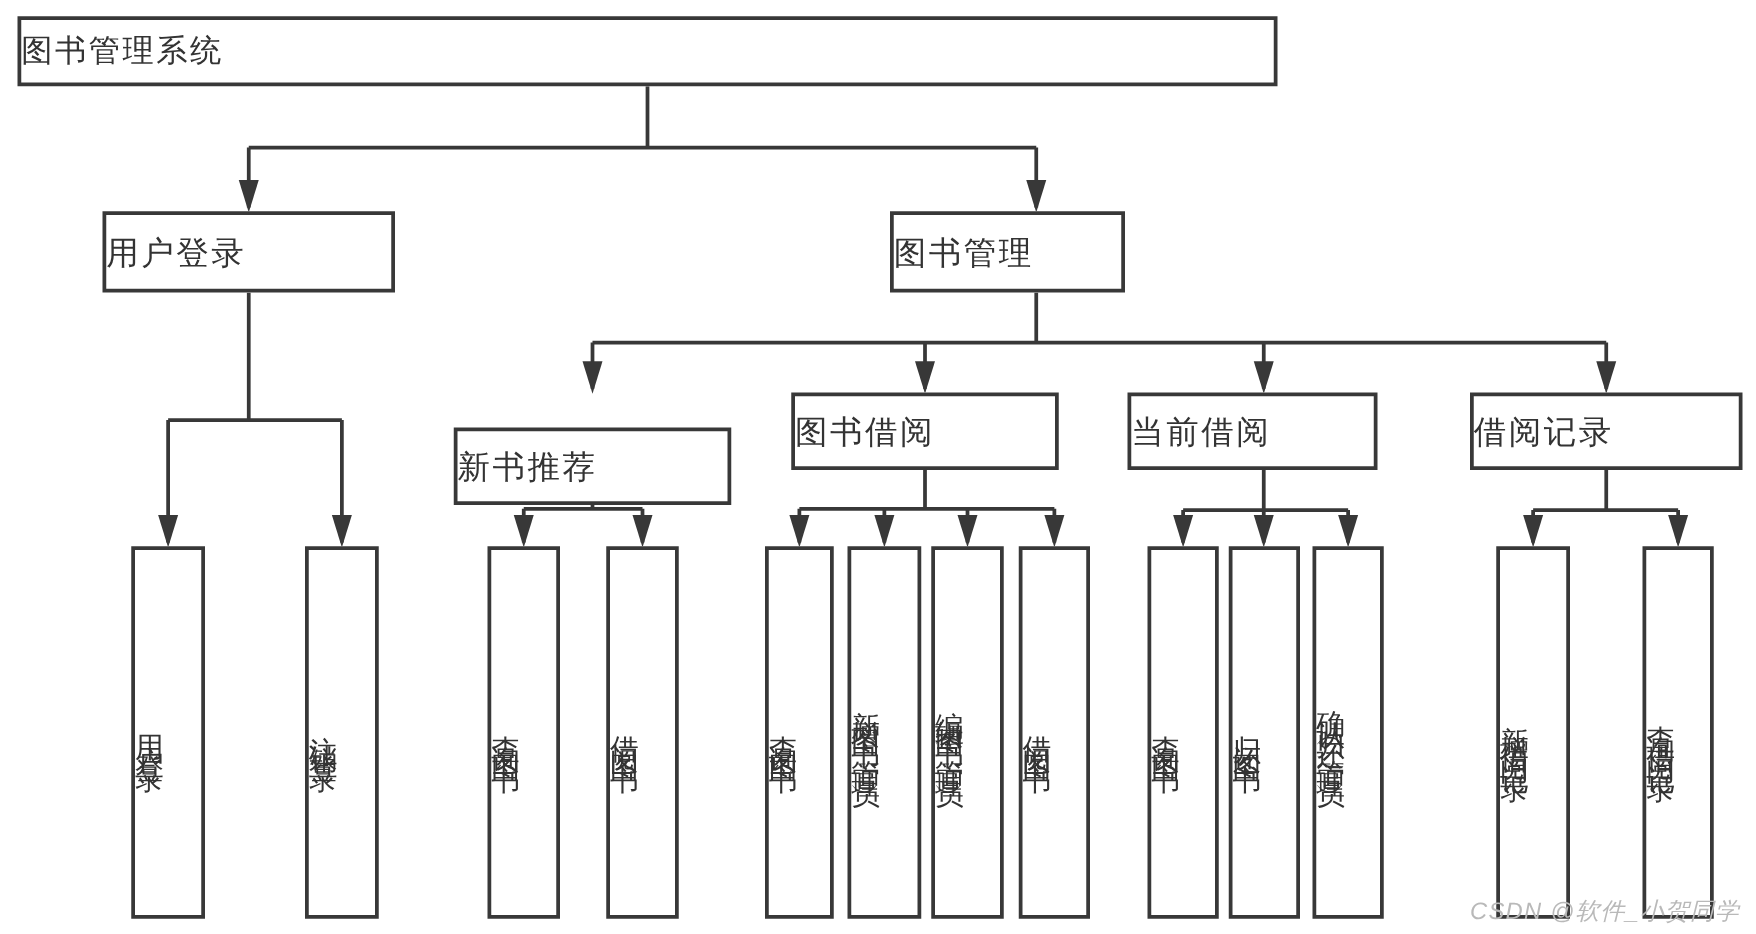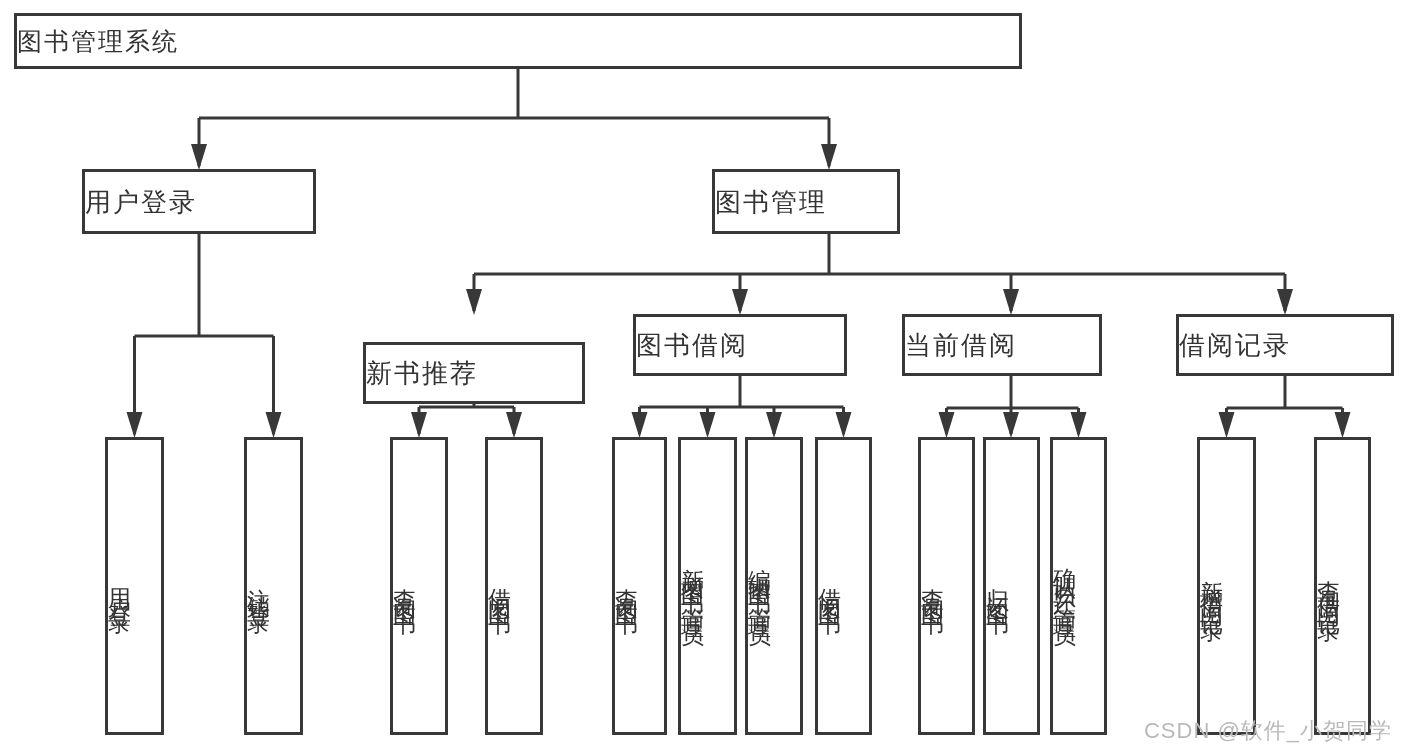--- a/index.html
+++ b/index.html
@@ -37,23 +37,24 @@
   .node.root span{font-size:25px;}
   .node.v span{
     writing-mode:vertical-rl;
     text-orientation:mixed;
     font-size:23px;letter-spacing:8px;line-height:1;
     white-space:nowrap;
   }
   .watermark{
     position:absolute;z-index:5;
     top:716px;right:13px;
-    font-size:22px;letter-spacing:1px;
+    font-size:19px;letter-spacing:1px;
     color:var(--wm);
     white-space:nowrap;
+    font-style:italic;
   }
 </style>
 </head>
 <body>
 
 <div class="canvas">
 
   <svg class="connectors" width="1405" height="747" viewBox="0 0 1405 747" aria-hidden="true">
 
     <path d="M518 69 V118 M199 118 H829 M199 118 V166 M829 118 V166"></path>

